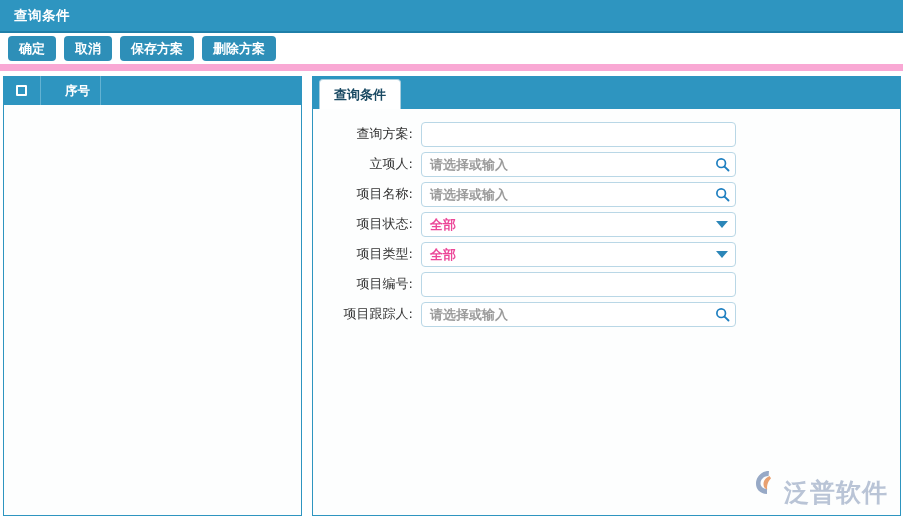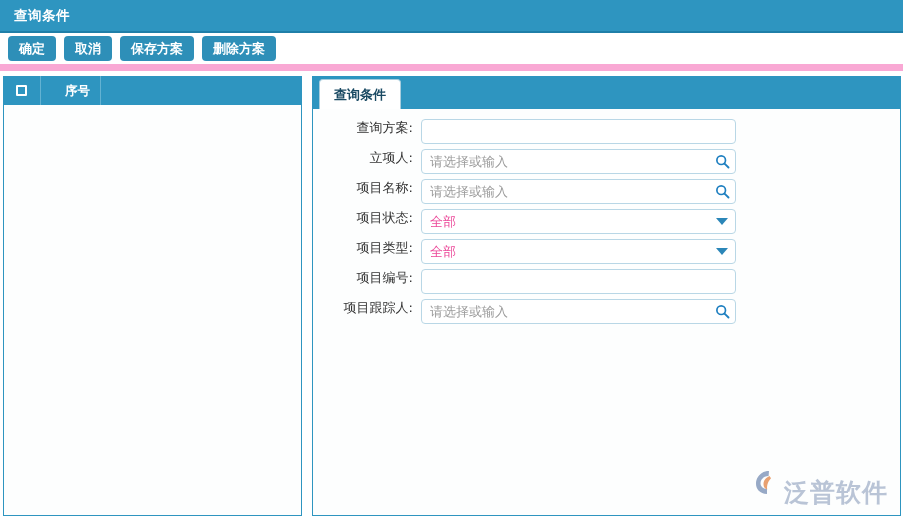--- a/index.html
+++ b/index.html
@@ -165,21 +165,21 @@
   .form-area {
     flex: 1;
     background: #fdfefe;
     position: relative;
     padding-top: 10px;
     box-sizing: border-box;
   }
 
   .frow {
     display: flex;
-    align-items: flex-start;
+    align-items: center;
     height: 30px;
     margin-bottom: 0px;
   }
   .flabel {
     width: 98px;
     text-align: right;
     padding-right: 8px;
     font-size: 13px;
     color: #333333;
     white-space: nowrap;
@@ -189,20 +189,21 @@
   .fctrl {
     width: 315px;
     height: 25px;
     background: #ffffff;
     border: 1px solid #b9d7e6;
     border-radius: 4px;
     box-sizing: border-box;
     display: flex;
     align-items: center;
     position: relative;
+    font-weight: bold;
   }
   .fctrl .val {
     flex: 1;
     font-size: 13px;
     color: #ec4899;
     padding-left: 8px;
     line-height: 23px;
     white-space: nowrap;
     overflow: hidden;
   }

